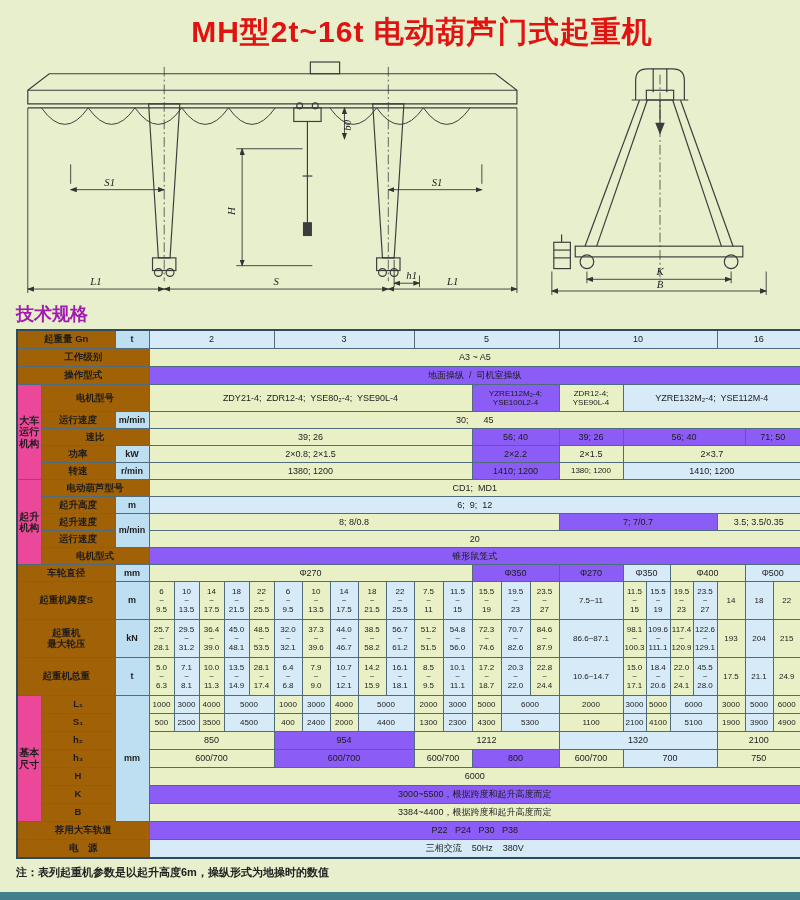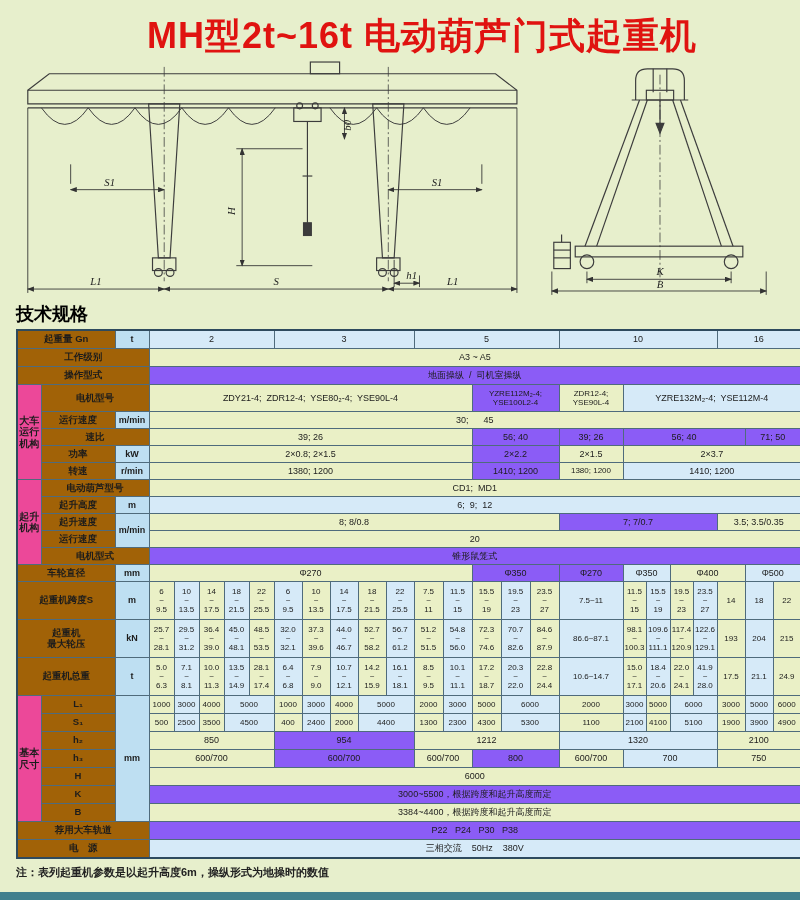--- a/index.html
+++ b/index.html
@@ -8,36 +8,36 @@
     background:#e7efcc;
     font-family:"Liberation Sans",sans-serif;
     color:#1c1c1c;
     position:relative;
     overflow:hidden;
   }
   .title{
     text-align:center;
     color:#e01310;
     font-weight:bold;
-    font-size:36px;
+    font-size:30px;
     letter-spacing:1px;
     padding-top:12px;
     height:44px;
     margin-left:44px;
   }
   .drawings{
     height:242px;
     display:flex;
     justify-content:space-between;
     padding:0 20px;
   }
   svg{display:block;}
   .dimlabel{font-family:"Liberation Serif",serif;font-style:italic;font-size:11px;fill:#222;}
   .spec-heading{
-    color:#000000;
+    color:#a21caf;
     font-weight:bold;
     font-size:18px;
     margin:4px 0 3px 16px;
   }
   table.spec{
     border-collapse:collapse;
     table-layout:fixed;
     margin-left:16px;
     width:784px;
     font-size:9px;
@@ -413,21 +413,21 @@
 53.5</td>
     <td class="b sm">32.0
 ~
 32.1</td>
     <td class="g sm">37.3
 ~
 39.6</td>
     <td class="b sm">44.0
 ~
 46.7</td>
-    <td class="g sm">52.7
+    <td class="g sm">38.5
 ~
 58.2</td>
     <td class="b sm">56.7
 ~
 61.2</td>
     <td class="g sm">51.2
 ~
 51.5</td>
     <td class="b sm">54.8
 ~
@@ -510,21 +510,21 @@
     <td class="b sm">10.6~14.7</td>
     <td class="g sm">15.0
 ~
 17.1</td>
     <td class="b sm">18.4
 ~
 20.6</td>
     <td class="g sm">22.0
 ~
 24.1</td>
-    <td class="b sm">41.9
+    <td class="b sm">45.5
 ~
 28.0</td>
     <td class="g sm">17.5</td>
     <td class="b sm">21.1</td>
     <td class="g sm">24.9</td>
   </tr>
 
   <tr class="h18">
     <td class="sec" rowspan="7">基本
 尺寸</td>

